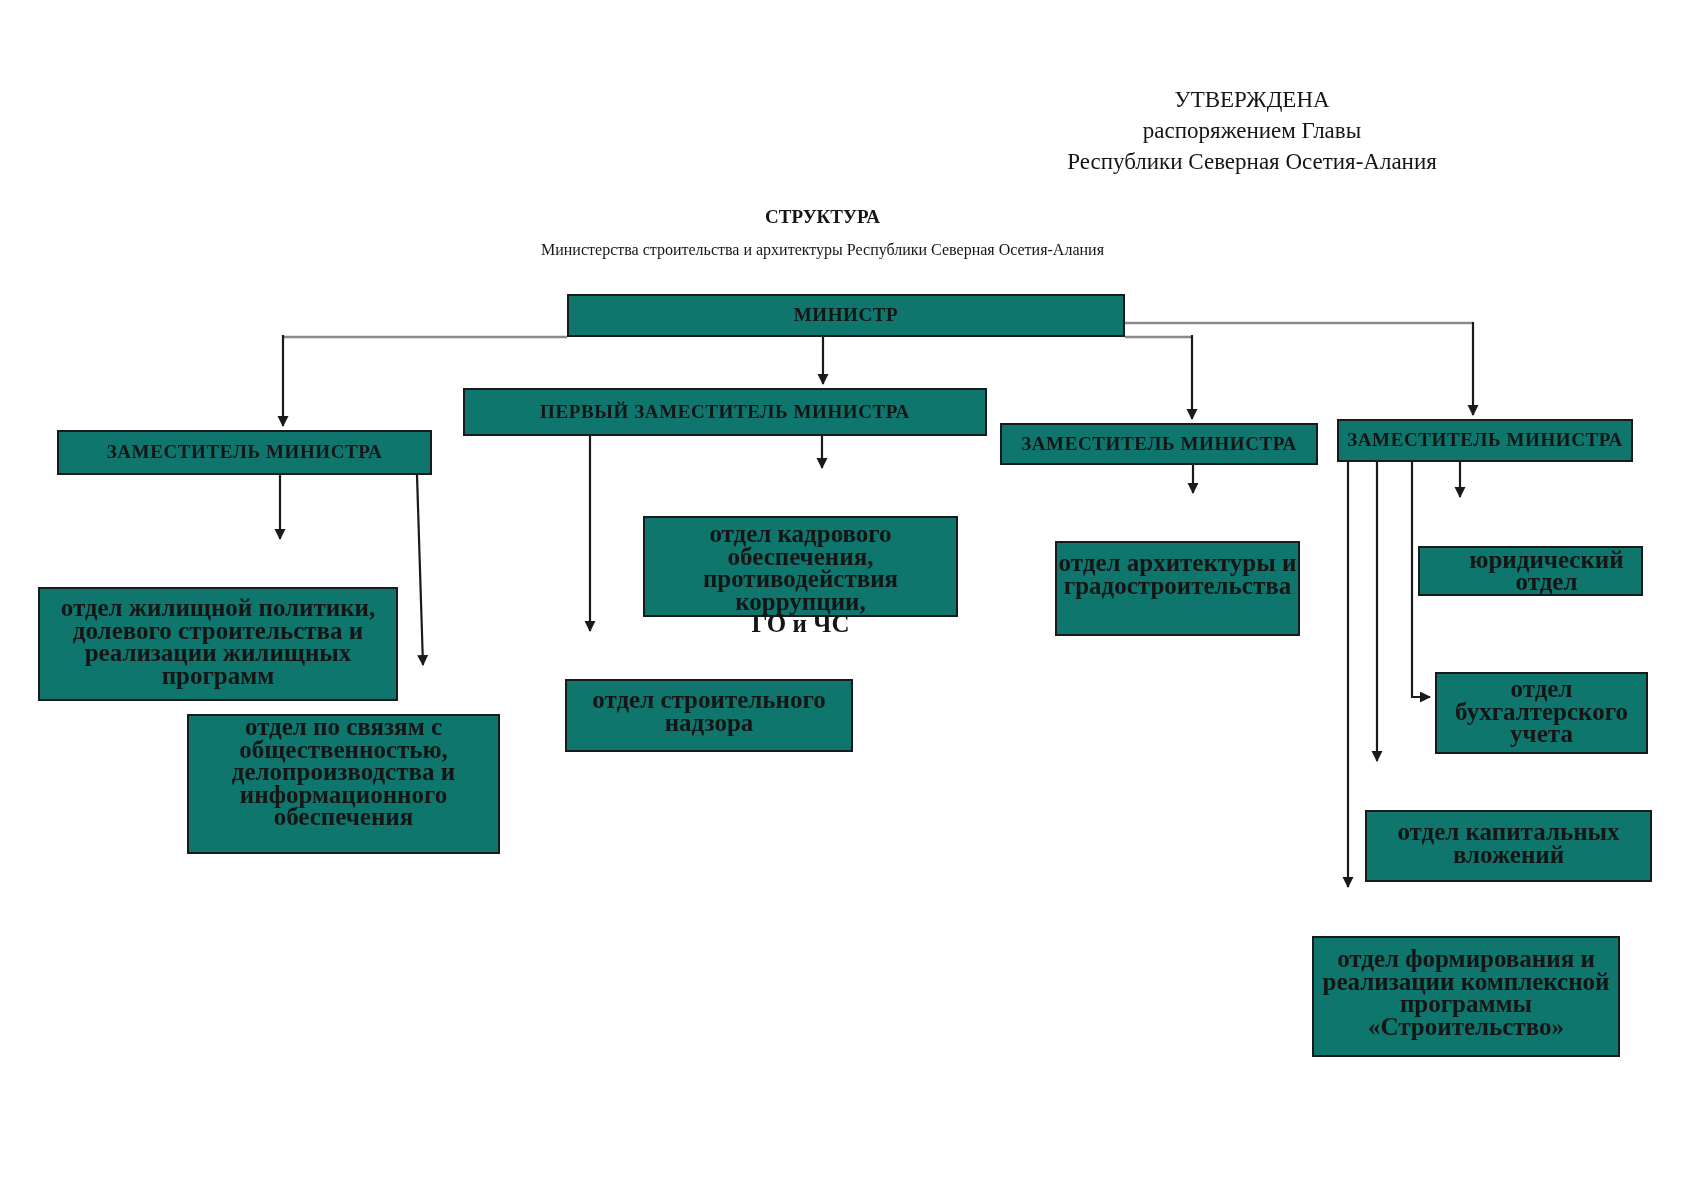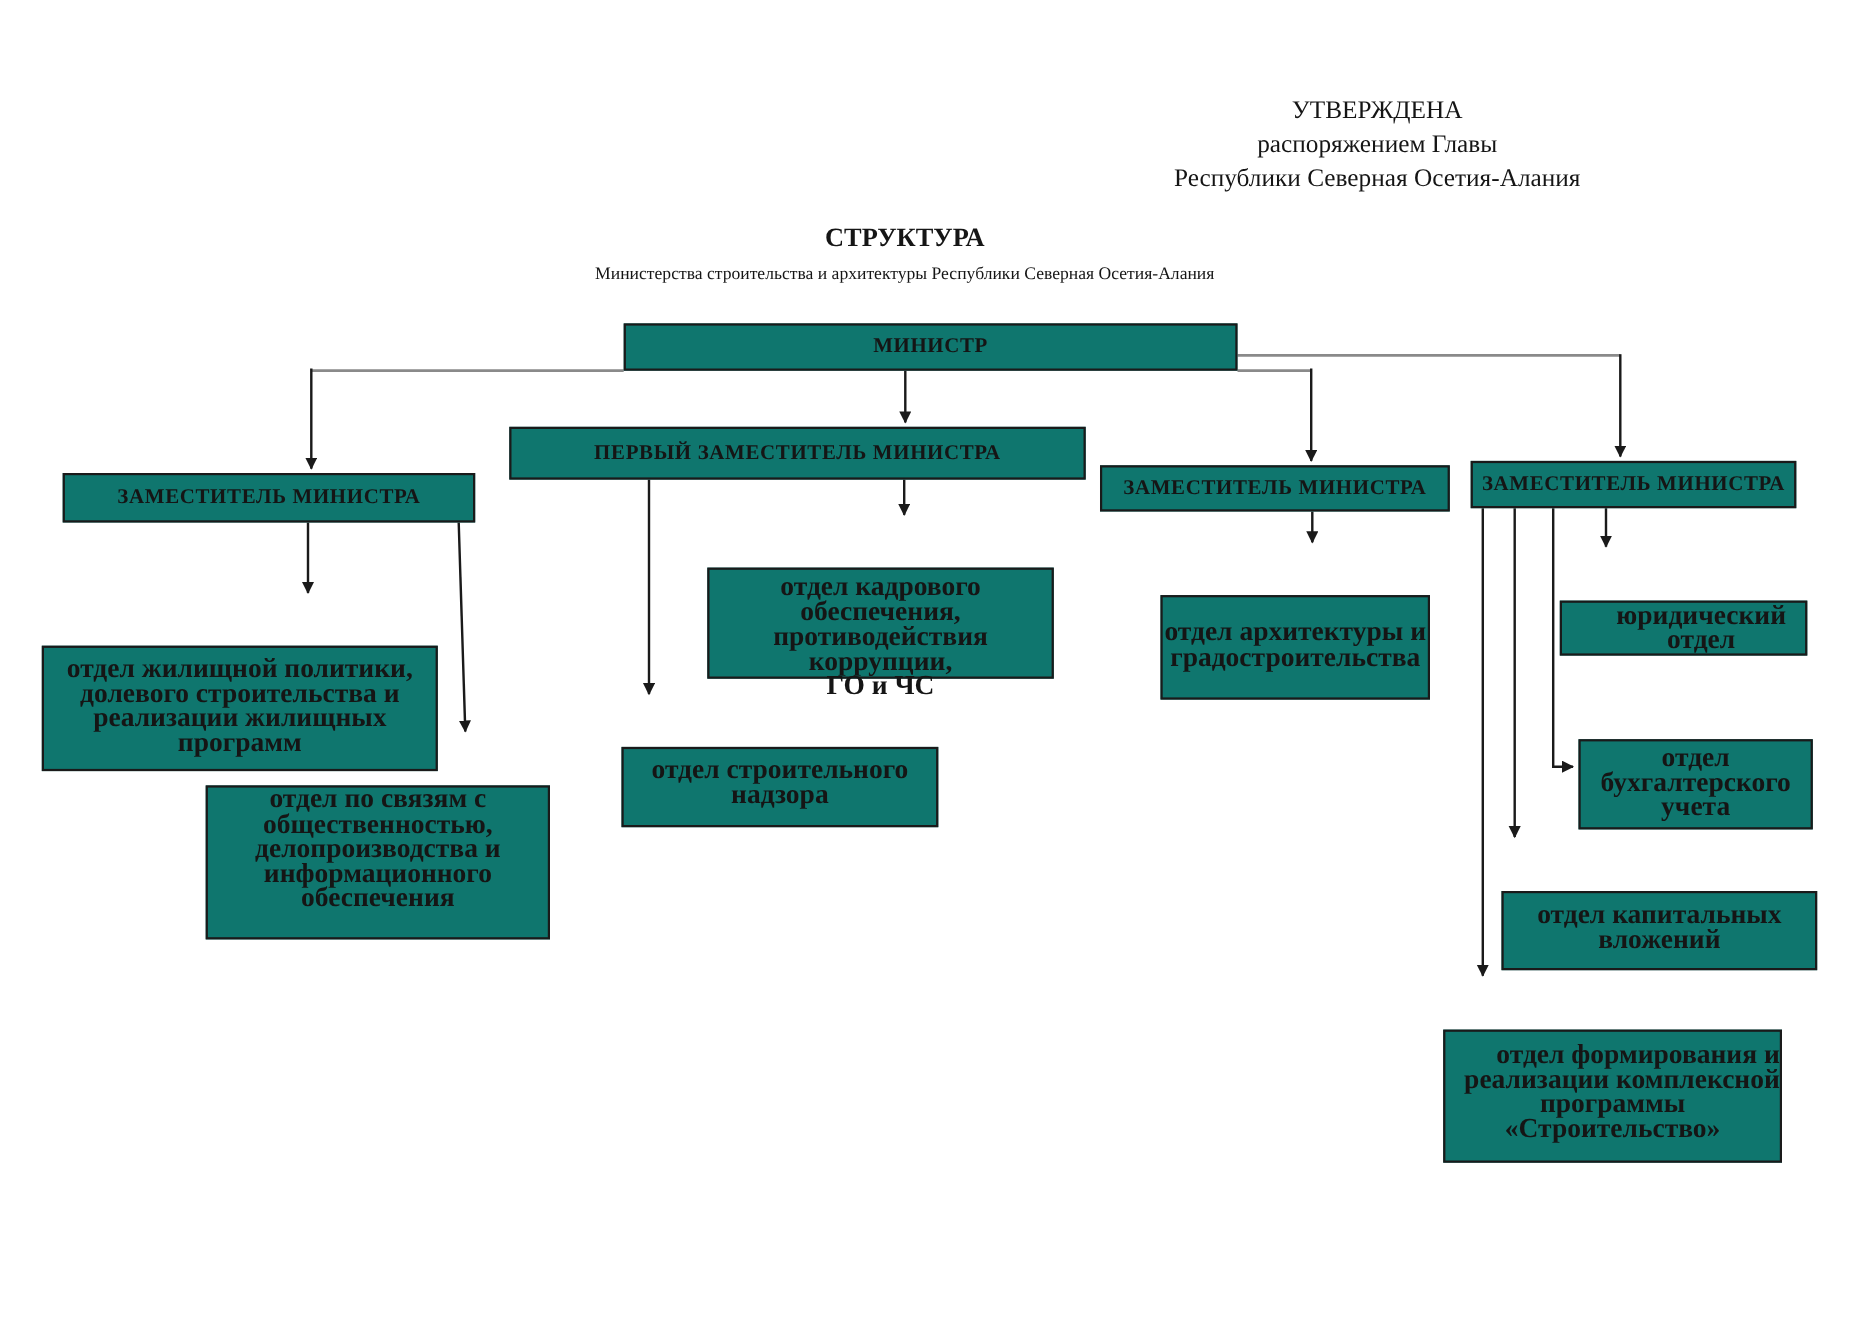--- a/index.html
+++ b/index.html
@@ -12,21 +12,21 @@
     overflow:hidden;
   }
   .approval{
     position:absolute;left:1032px;top:84px;width:440px;
     text-align:center;font-size:23px;line-height:31px;
   }
   .approval .pre{white-space:pre;}
   .doc-title{
     position:absolute;left:0;top:200px;width:1645px;text-align:center;
   }
-  .doc-title .t1{font-size:24px;font-weight:bold;line-height:34px;}
+  .doc-title .t1{font-size:19px;font-weight:bold;line-height:34px;}
   .doc-title .t2{font-size:16px;font-weight:normal;line-height:32px;text-align:center;}
   svg.connectors{position:absolute;left:0;top:0;pointer-events:none;}
   .node{
     position:absolute;box-sizing:border-box;
     background:#0f766e;border:2px solid #1a1a1a;
     display:flex;flex-direction:column;align-items:center;
     text-align:center;font-weight:bold;
   }
   .node.vcenter{justify-content:center;}
   .node.caps{font-size:19px;letter-spacing:0.6px;}
@@ -116,39 +116,39 @@
     <div class="ln">отдел кадрового обеспечения,</div>
     <div class="ln">противодействия коррупции,</div>
     <div class="ln">ГО и ЧС</div>
   </div>
 
   <div class="node dept" style="left:565px;top:635px;width:288px;height:73px;padding-top:8px;">
     <div class="ln">отдел строительного</div>
     <div class="ln">надзора</div>
   </div>
 
-  <div class="node dept" style="left:1055px;top:497px;width:245px;height:95px;padding-top:21px;align-items:center;">
+  <div class="node dept" style="left:1055px;top:497px;width:245px;height:95px;padding-top:9px;align-items:center;">
     <div class="ln">отдел архитектуры и</div>
     <div class="ln">градостроительства</div>
   </div>
 
   <div class="node dept vcenter" style="left:1418px;top:502px;width:225px;height:50px;padding-left:32px;">
     <div class="ln">юридический отдел</div>
   </div>
 
   <div class="node dept" style="left:1435px;top:628px;width:213px;height:82px;padding-top:4px;">
     <div class="ln">отдел</div>
     <div class="ln">бухгалтерского</div>
     <div class="ln">учета</div>
   </div>
 
   <div class="node dept" style="left:1365px;top:766px;width:287px;height:72px;padding-top:9px;">
     <div class="ln">отдел капитальных</div>
     <div class="ln">вложений</div>
   </div>
 
-  <div class="node dept" style="left:1312px;top:892px;width:308px;height:121px;padding-top:10px;align-items:flex-end;">
+  <div class="node dept" style="left:1312px;top:892px;width:308px;height:121px;padding-top:10px;">
     <div class="ln">отдел формирования и</div>
     <div class="ln">реализации комплексной</div>
     <div class="ln">программы «Строительство»</div>
   </div>
 
 </div>
 
 </body></html>

